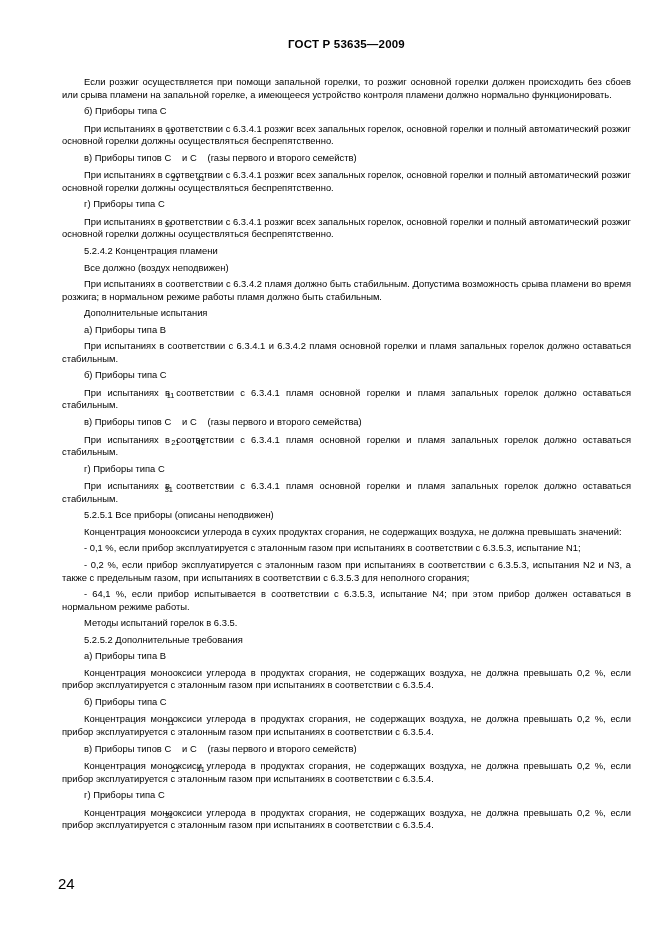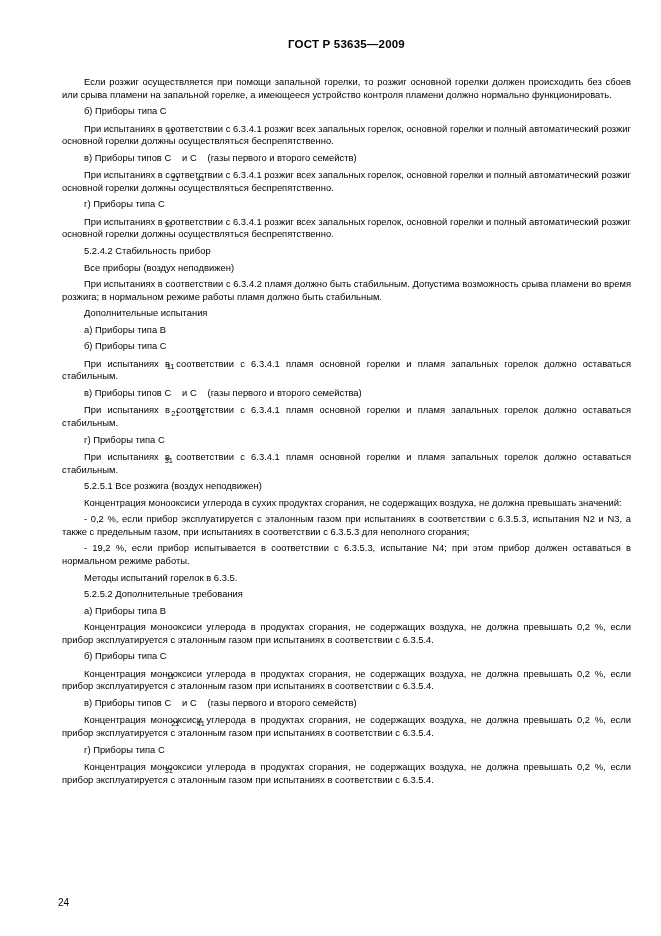--- a/index.html
+++ b/index.html
@@ -49,55 +49,57 @@
   }
   sub {
     font-size: 7.4px;
     vertical-align: baseline;
     position: relative;
     top: 20px;
   }
   .pagenum {
     position: absolute;
     left: 58px;
-    bottom: 28px;
-    font-size: 10px;
+    bottom: 44px;
+    font-size: 15px;
     text-align: center;
   }
 </style>
 </head>
 <body>
 
 <div class="page">
 
   <div class="header">ГОСТ Р 53635—2009</div>
 
   <div class="body-text" id="body-container">
       <div class="p">Если розжиг осуществляется при помощи запальной горелки, то розжиг основной горелки должен происходить без сбоев или срыва пламени на запальной горелке, а имеющееся устройство контроля пламени должно нормально функционировать.</div>
       <div class="p">б)  Приборы типа C<sub>11</sub></div>
       <div class="p">При испытаниях в соответствии с 6.3.4.1 розжиг всех запальных горелок, основной горелки и полный автоматический розжиг основной горелки должны осуществляться беспрепятственно.</div>
       <div class="p">в)  Приборы типов C<sub>21</sub> и C<sub>41</sub> (газы первого и второго семейств)</div>
       <div class="p">При испытаниях в соответствии с 6.3.4.1 розжиг всех запальных горелок, основной горелки и полный автоматический розжиг основной горелки должны осуществляться беспрепятственно.</div>
       <div class="p">г)  Приборы типа C<sub>31</sub></div>
       <div class="p">При испытаниях в соответствии с 6.3.4.1 розжиг всех запальных горелок, основной горелки и полный автоматический розжиг основной горелки должны осуществляться беспрепятственно.</div>
-      <div class="p">5.2.4.2  Стабильность прибор</div>
-      <div class="p">Все приборы (воздух неподвижен)</div>
+      <div class="p">5.2.4.2  Концентрация пламени</div>
+      <div class="p">Все должно (воздух неподвижен)</div>
       <div class="p">При испытаниях в соответствии с 6.3.4.2 пламя должно быть стабильным. Допустима возможность срыва пламени во время розжига; в нормальном режиме работы пламя должно быть стабильным.</div>
       <div class="p">Дополнительные испытания</div>
       <div class="p">а)  Приборы типа B</div>
+      <div class="p">При испытаниях в соответствии с 6.3.4.1 и 6.3.4.2 пламя основной горелки и пламя запальных горелок должно оставаться стабильным.</div>
       <div class="p">б)  Приборы типа C<sub>11</sub></div>
       <div class="p">При испытаниях в соответствии с 6.3.4.1 пламя основной горелки и пламя запальных горелок должно оставаться стабильным.</div>
       <div class="p">в)  Приборы типов C<sub>21</sub> и C<sub>41</sub> (газы первого и второго семейства)</div>
       <div class="p">При испытаниях в соответствии с 6.3.4.1 пламя основной горелки и пламя запальных горелок должно оставаться стабильным.</div>
       <div class="p">г)  Приборы типа C<sub>31</sub></div>
       <div class="p">При испытаниях в соответствии с 6.3.4.1 пламя основной горелки и пламя запальных горелок должно оставаться стабильным.</div>
-      <div class="p">5.2.5.1  Все розжига (воздух неподвижен)</div>
+      <div class="p">5.2.5.1  Все приборы (описаны неподвижен)</div>
       <div class="p">Концентрация монооксиси углерода в сухих продуктах сгорания, не содержащих воздуха, не должна превышать значений:</div>
+      <div class="p">- 0,1 %, если прибор эксплуатируется с эталонным газом при испытаниях в соответствии с 6.3.5.3, испытание N1;</div>
       <div class="p">- 0,2 %, если прибор эксплуатируется с эталонным газом при испытаниях в соответствии с 6.3.5.3, испытания N2 и N3, а также с предельным газом, при испытаниях в соответствии с 6.3.5.3 для неполного сгорания;</div>
-      <div class="p">- 19,2 %, если прибор испытывается в соответствии с 6.3.5.3, испытание N4; при этом прибор должен оставаться в нормальном режиме работы.</div>
+      <div class="p">- 64,1 %, если прибор испытывается в соответствии с 6.3.5.3, испытание N4; при этом прибор должен оставаться в нормальном режиме работы.</div>
       <div class="p">Методы испытаний горелок в 6.3.5.</div>
       <div class="p">5.2.5.2  Дополнительные требования</div>
       <div class="p">а)  Приборы типа B</div>
       <div class="p">Концентрация монооксиси углерода в продуктах сгорания, не содержащих воздуха, не должна превышать 0,2 %, если прибор эксплуатируется с эталонным газом при испытаниях в соответствии с 6.3.5.4.</div>
       <div class="p">б)  Приборы типа C<sub>11</sub></div>
       <div class="p">Концентрация монооксиси углерода в продуктах сгорания, не содержащих воздуха, не должна превышать 0,2 %, если прибор эксплуатируется с эталонным газом при испытаниях в соответствии с 6.3.5.4.</div>
       <div class="p">в)  Приборы типов C<sub>21</sub> и C<sub>41</sub> (газы первого и второго семейств)</div>
       <div class="p">Концентрация монооксиси углерода в продуктах сгорания, не содержащих воздуха, не должна превышать 0,2 %, если прибор эксплуатируется с эталонным газом при испытаниях в соответствии с 6.3.5.4.</div>
       <div class="p">г)  Приборы типа C<sub>31</sub></div>
       <div class="p">Концентрация монооксиси углерода в продуктах сгорания, не содержащих воздуха, не должна превышать 0,2 %, если прибор эксплуатируется с эталонным газом при испытаниях в соответствии с 6.3.5.4.</div>

